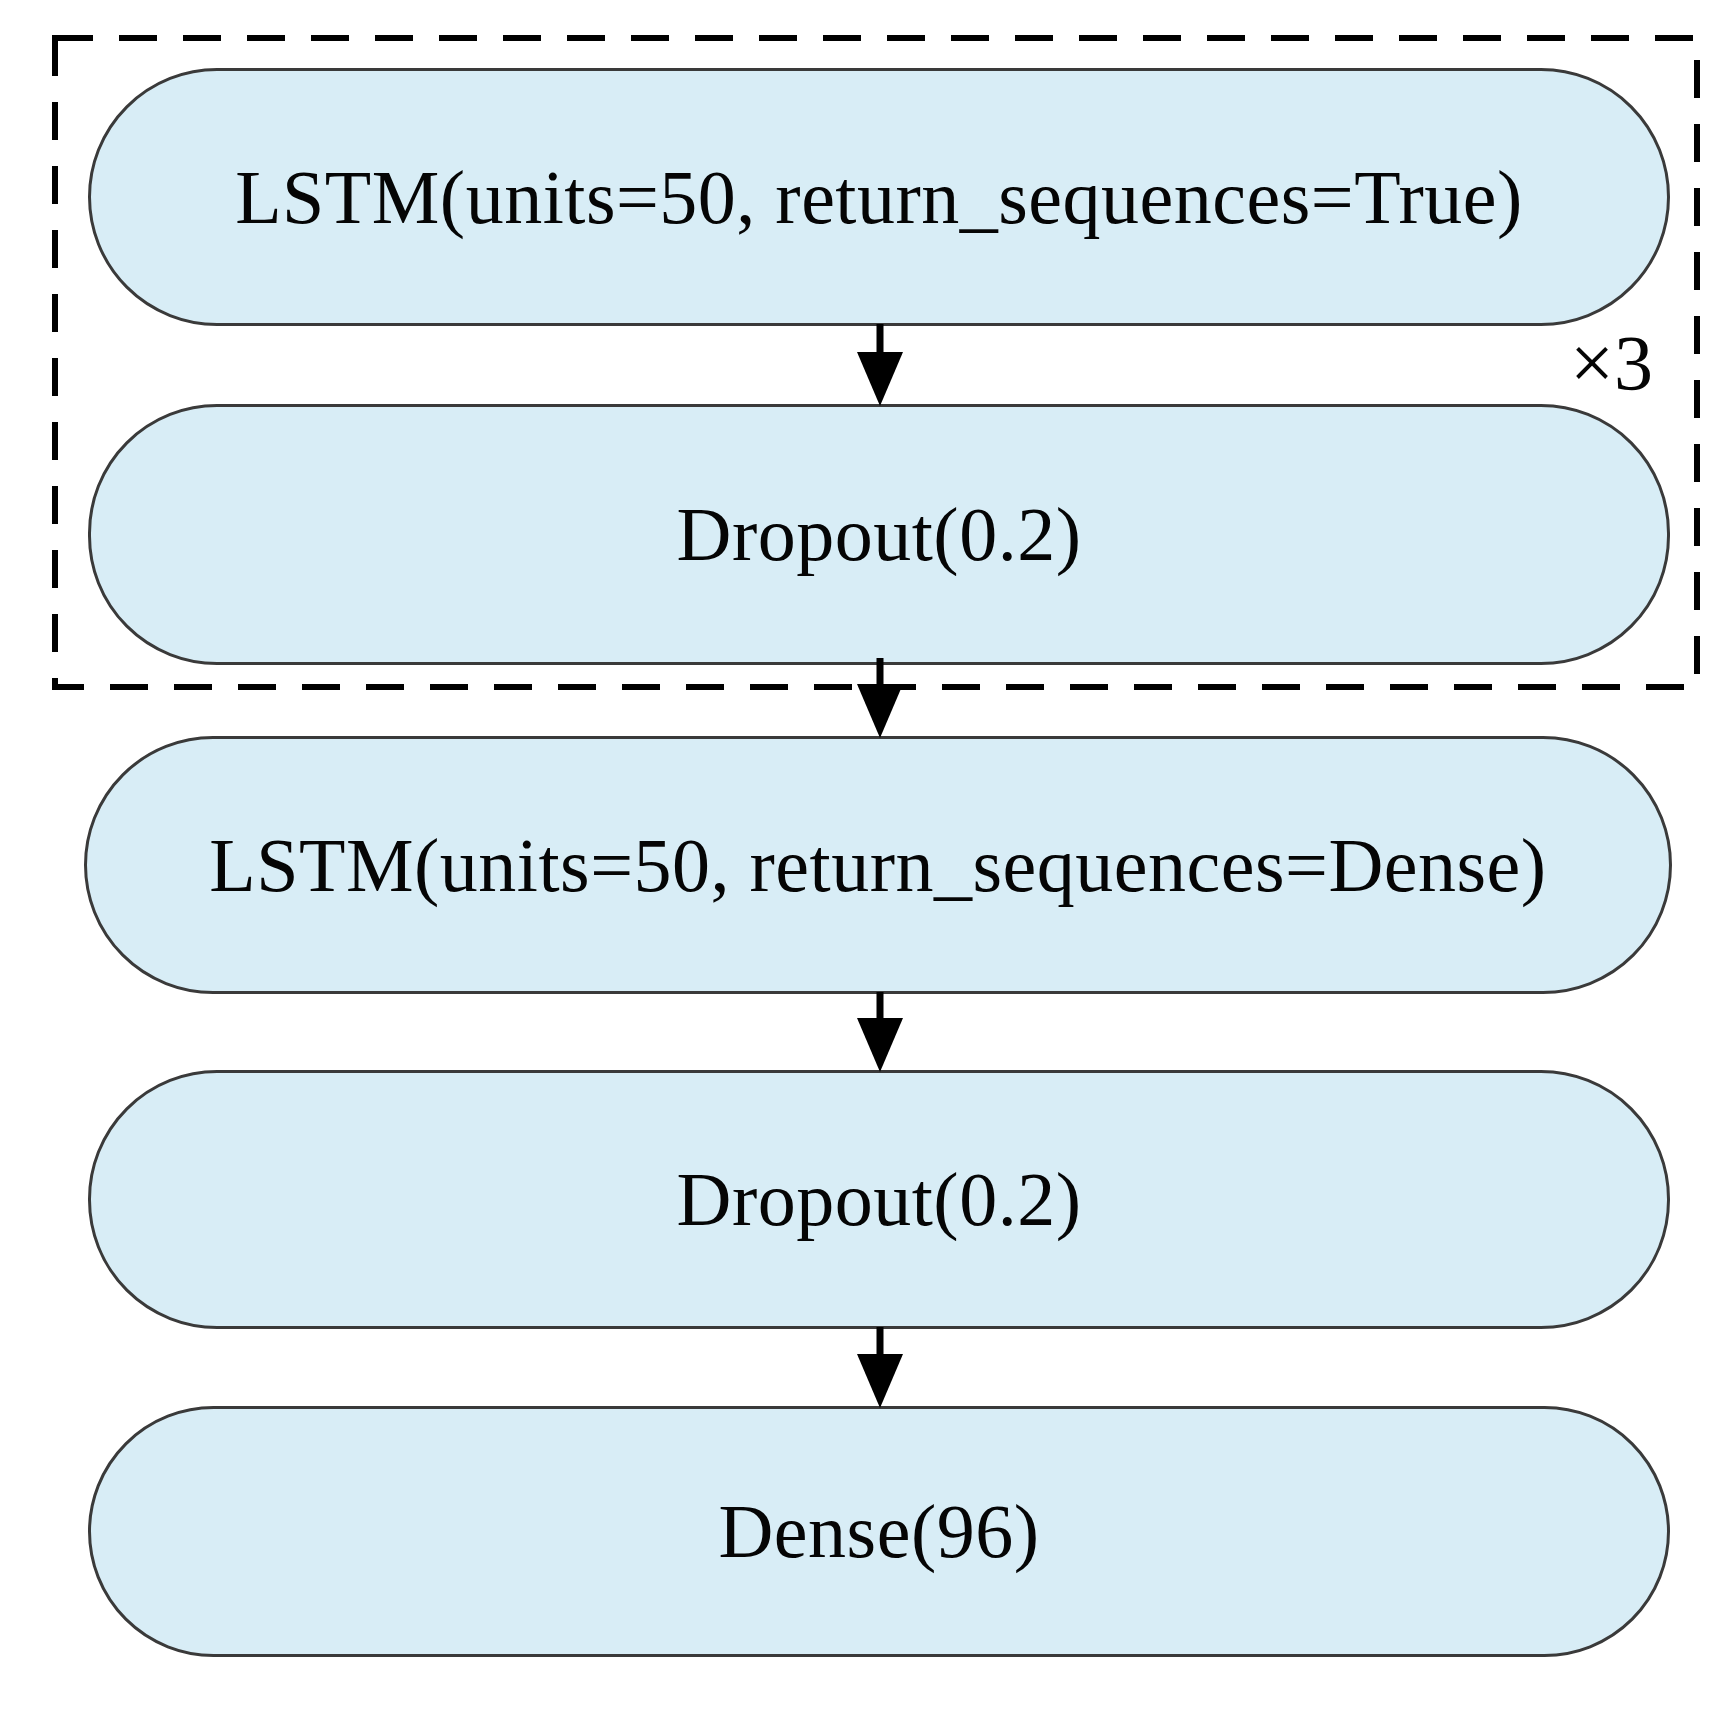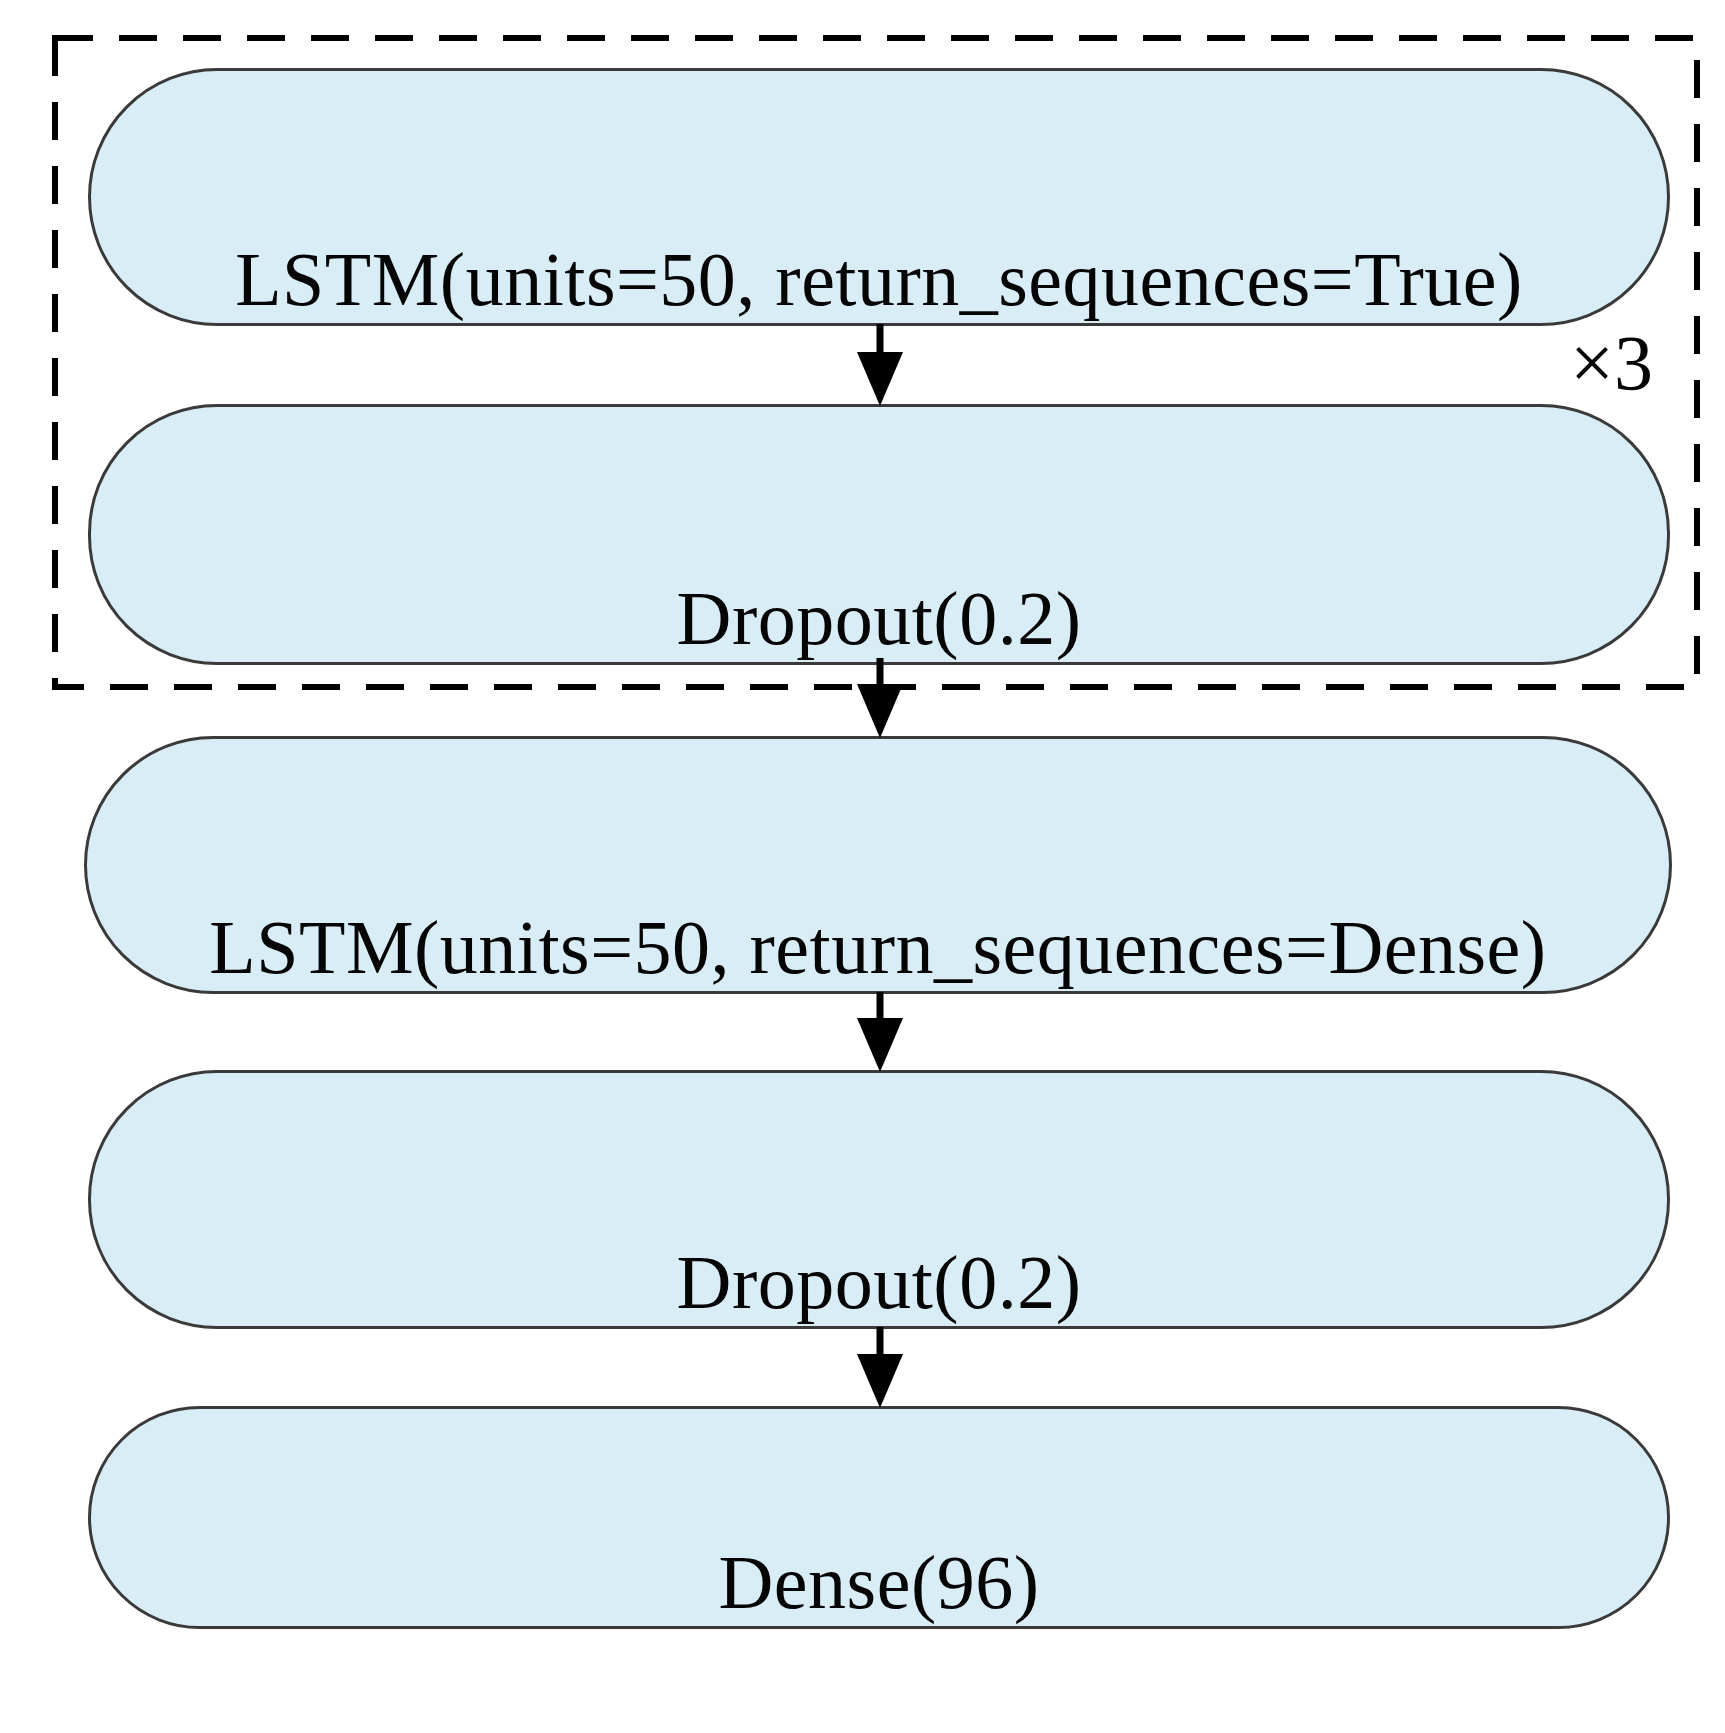--- a/index.html
+++ b/index.html
@@ -28,32 +28,32 @@
     width: 1648px;
     height: 655px;
   }
   .node {
     position: absolute;
     box-sizing: border-box;
     background: #d8edf6;
     border: 3px solid #3a3a3a;
     border-radius: 129px;
     display: flex;
-    align-items: flex-end;
+    align-items: center;
     justify-content: center;
     white-space: nowrap;
     font-size: 76px;
     letter-spacing: 0.5px;
     z-index: 2;
   }
   .node-lstm-true   { left: 88px;  top: 68px;   width: 1582px; height: 258px; }
   .node-dropout-1   { left: 88px;  top: 404px;  width: 1582px; height: 261px; }
   .node-lstm-false  { left: 84px;  top: 736px;  width: 1588px; height: 258px; }
   .node-dropout-2   { left: 88px;  top: 1070px; width: 1582px; height: 259px; }
-  .node-dense       { left: 88px;  top: 1406px; width: 1582px; height: 223px; }
+  .node-dense       { left: 88px;  top: 1406px; width: 1582px; height: 251px; }
 
   .arrow {
     position: absolute;
     width: 46px;
     z-index: 3;
   }
   .arrow .shaft {
     position: absolute;
     left: 50%;
     transform: translateX(-50%);

